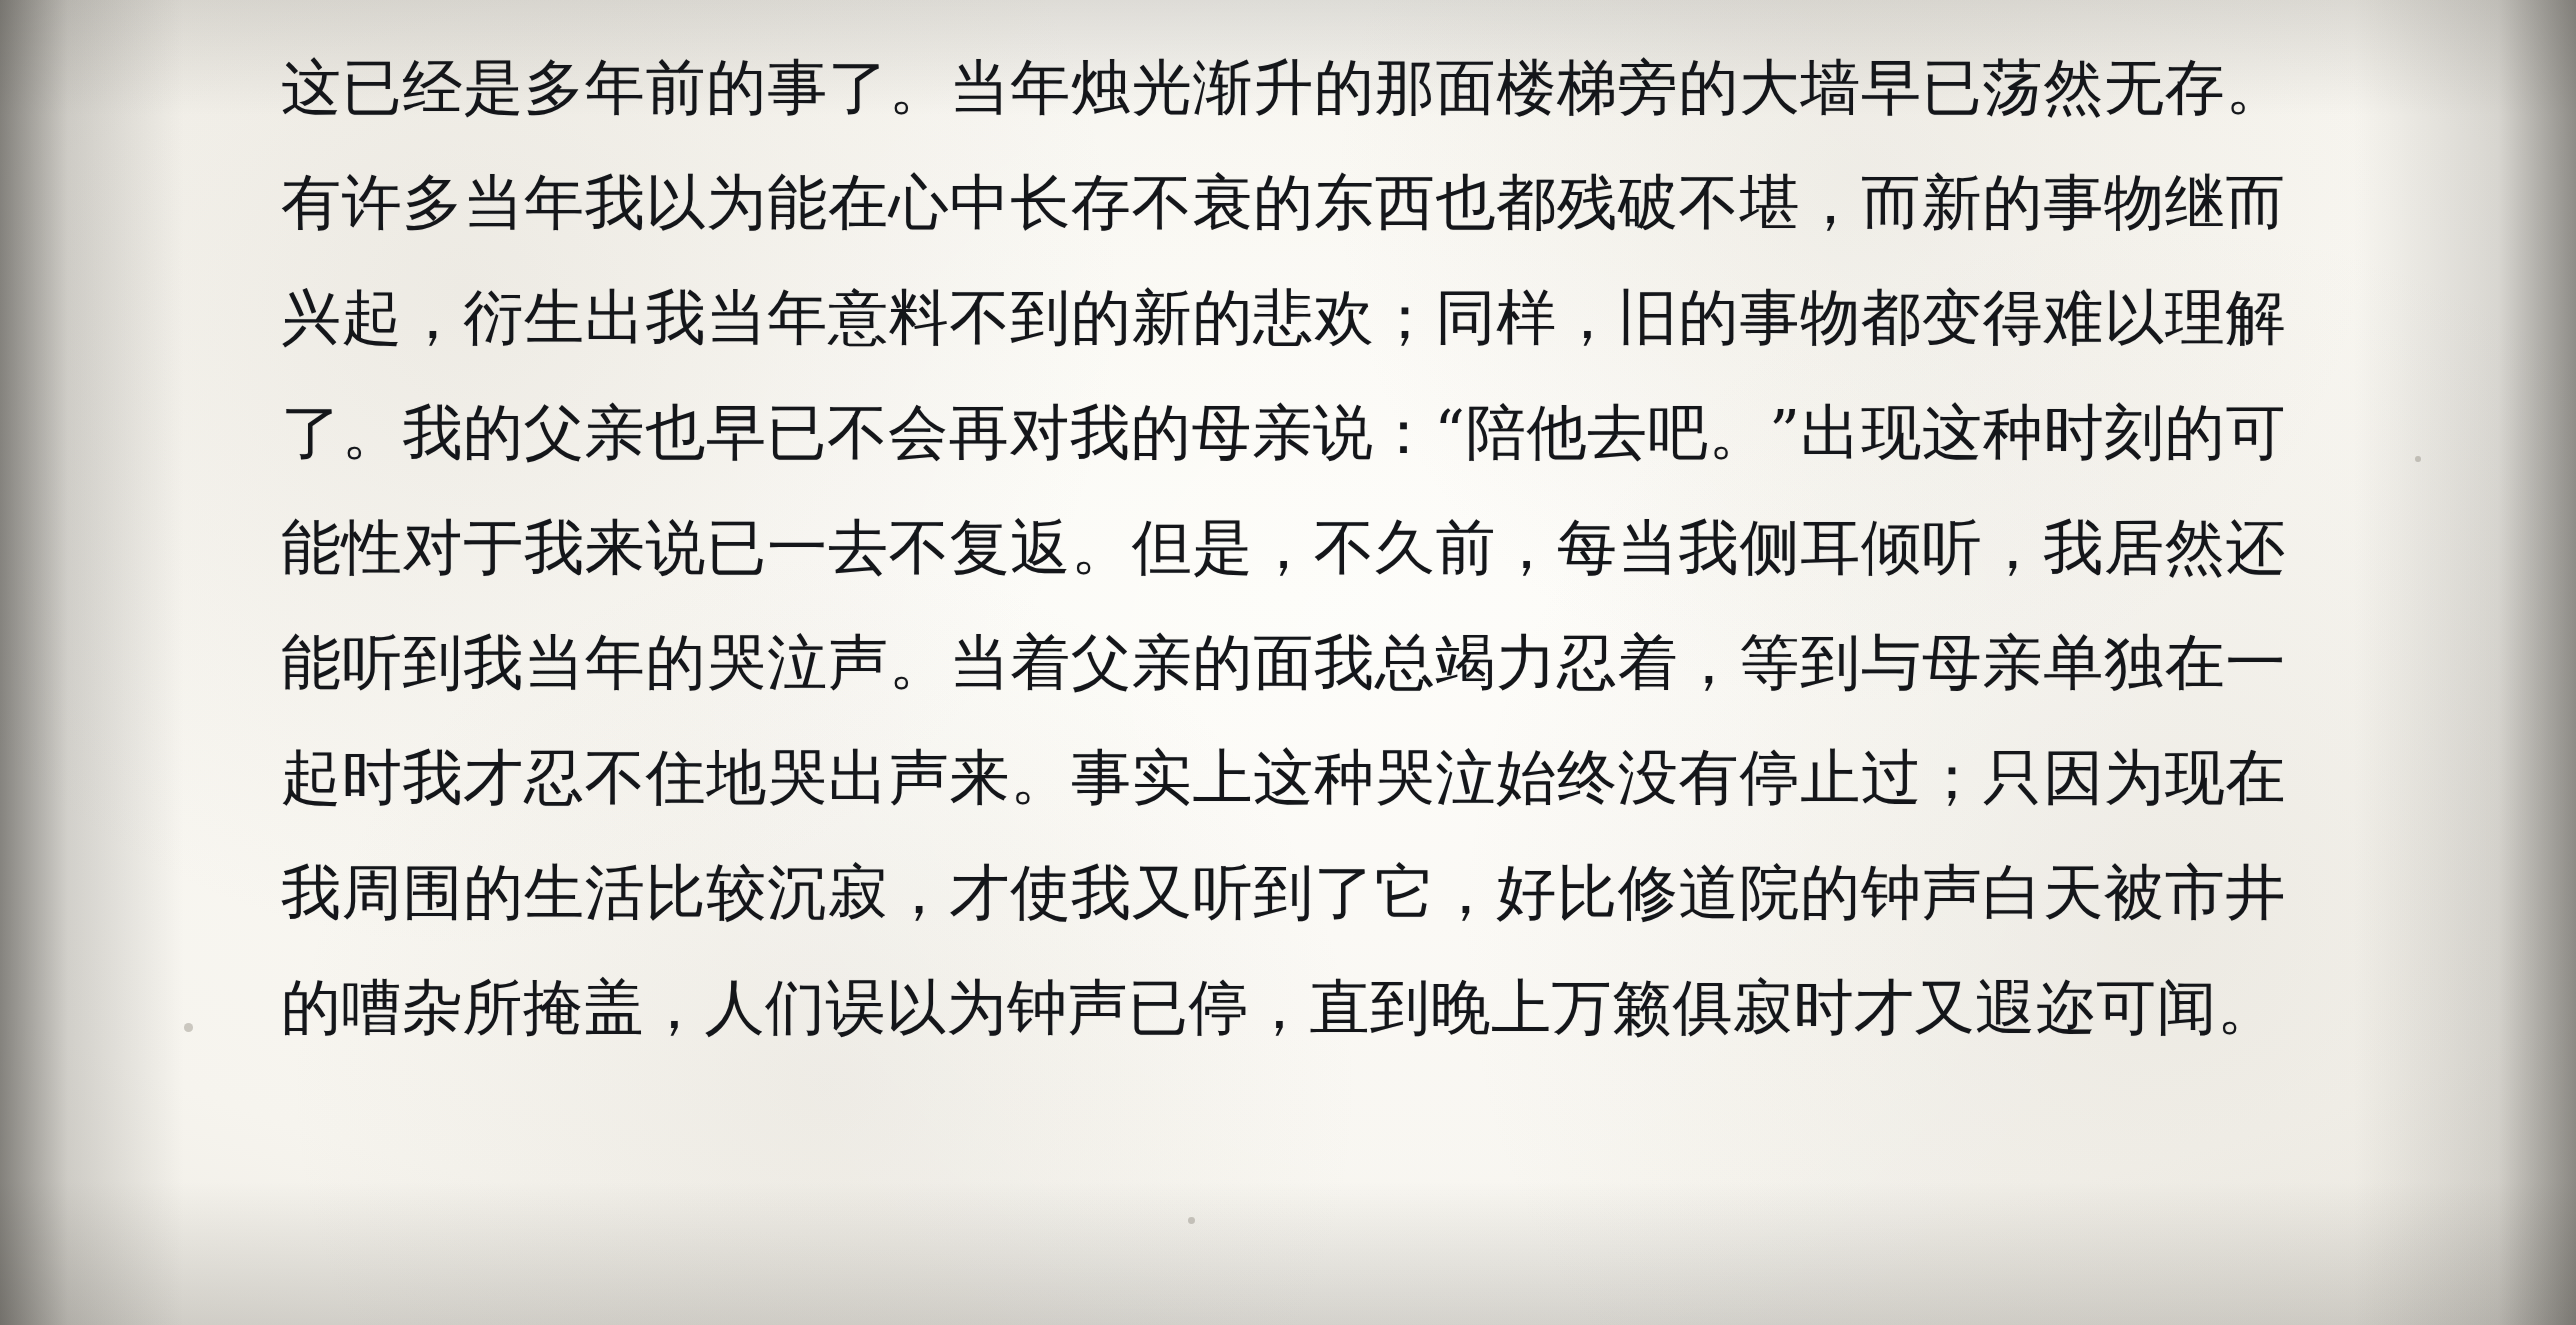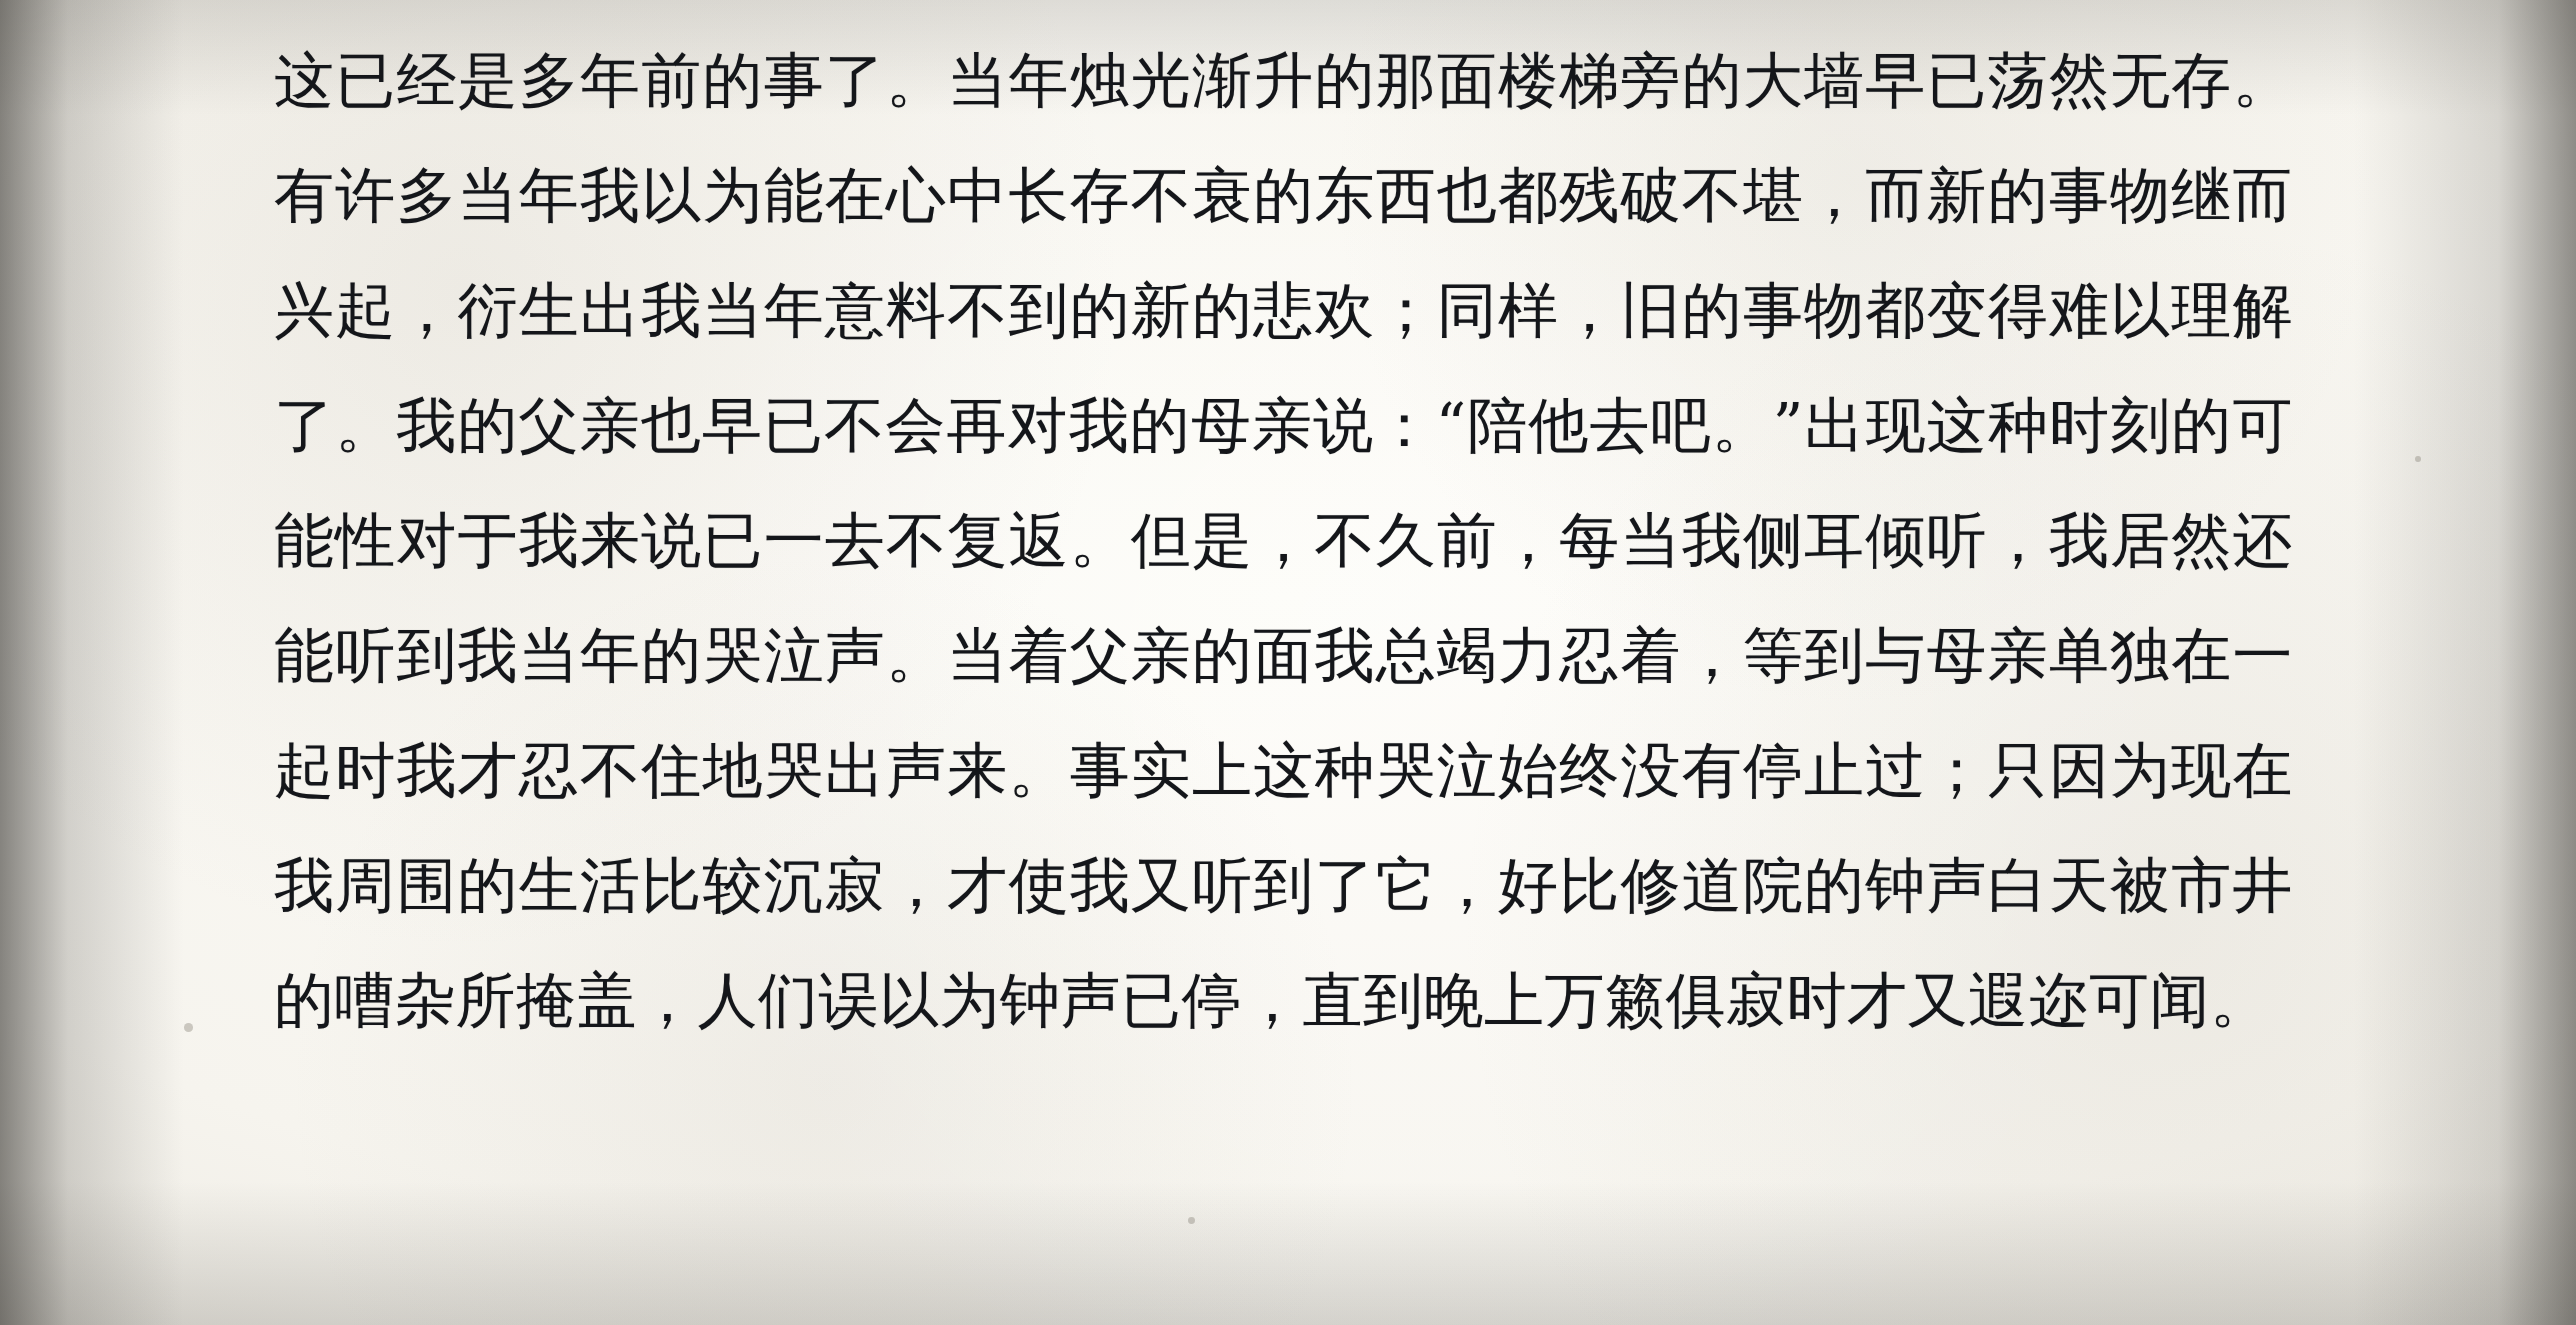--- a/index.html
+++ b/index.html
@@ -55,21 +55,21 @@
     font-size: 60px;
     line-height: 115px;
     color: #14161a;
     text-align: justify;
     text-align-last: left;
     letter-spacing: 0.5px;
     font-weight: 500;
     text-shadow: 0 0 1px rgba(20,22,26,0.25);
   }
   .text-block p {
-    margin: 4px;
+    margin: 11px;
     text-indent: 0;
   }
   .speck {
     position: absolute;
     background: rgba(120,114,104,0.35);
     border-radius: 50%;
     z-index: 3;
     pointer-events: none;
   }
 </style>

